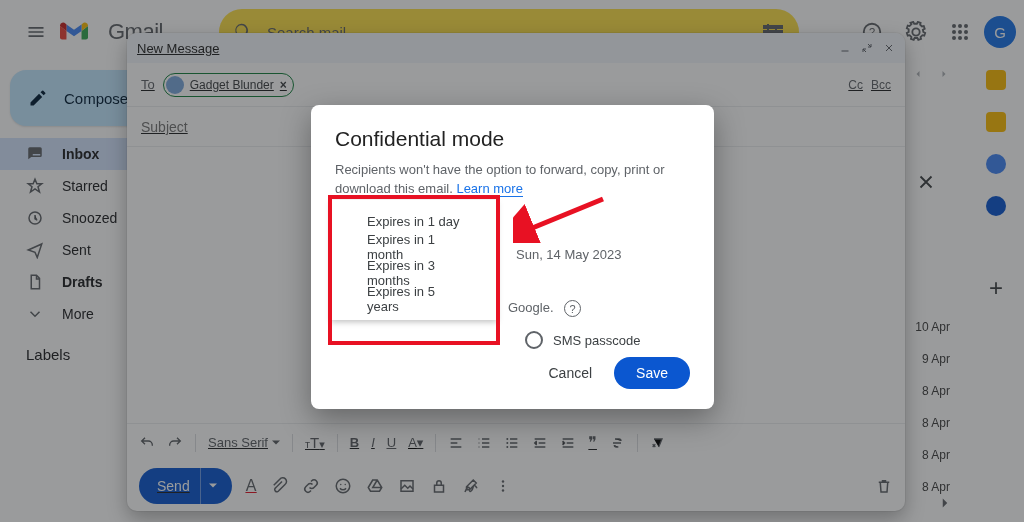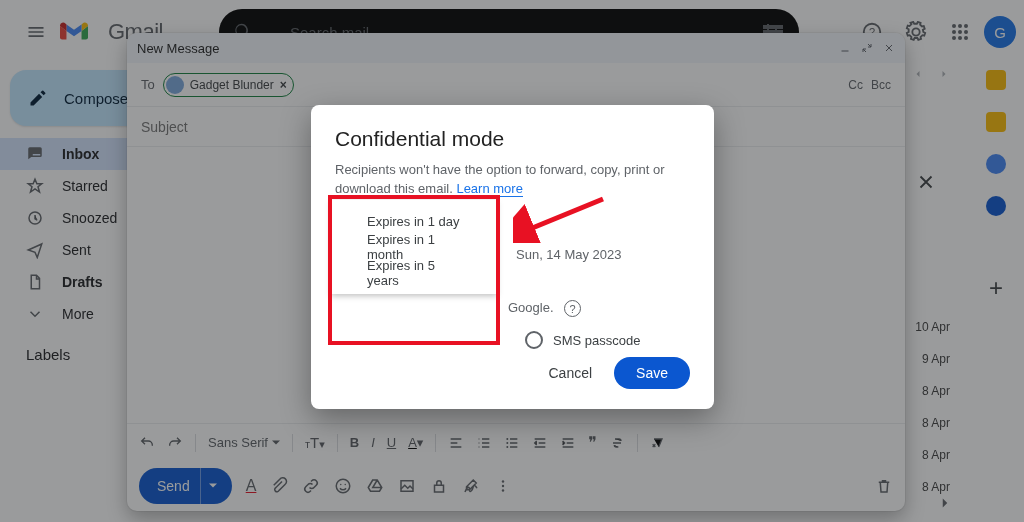--- a/index.html
+++ b/index.html
@@ -3,21 +3,21 @@
 <meta charset="utf-8">
 <style>
   * { box-sizing: border-box; margin: 0; padding: 0; font-family: Arial, Helvetica, sans-serif; }
   html, body { width: 1024px; height: 522px; overflow: hidden; background: #fff; color: #202124; }
 
   
   .header { height: 64px; display: flex; align-items: center; padding: 0 8px 0 16px; }
   .menu-icon { width: 40px; height: 40px; display: flex; align-items: center; justify-content: center; border-radius: 50%; color:#5f6368; cursor:pointer; }
   .logo { display:flex; align-items:center; margin-left:4px; }
   .logo-text { font-size:22px; color:#5f6368; margin-left:20px; letter-spacing:-.5px; }
-  .search-box { margin-left: 56px; width: 580px; height: 46px; background:#000000; border-radius:23px; display:flex; align-items:center; padding:0 14px; color:#5f6368;gap:23px; }
+  .search-box { margin-left: 56px; width: 580px; height: 46px; background:#fde047; border-radius:23px; display:flex; align-items:center; padding:0 14px; color:#5f6368; }
   .search-box svg { flex-shrink:0; }
   .search-ph { margin-left:14px; flex:1; font-size:15px; }
   .tune-icon { width:24px; height:24px; }
   .hdr-right { margin-left:auto; display:flex; align-items:center; gap:4px; }
   .hdr-btn { width:40px; height:40px; display:flex; align-items:center; justify-content:center; border-radius:50%; color:#5f6368; cursor:pointer; }
   .avatar { width:32px; height:32px; border-radius:50%; background:#1a73e8; color:#fff; display:flex; align-items:center; justify-content:center; font-weight:500; font-size:15px; }
 
   
   .body { display:flex; height: calc(522px - 64px); }
   .sidebar { width: 210px; padding-top:6px; font-size:14px; }
@@ -36,21 +36,21 @@
 
   .side-rail { width:56px; display:flex; flex-direction:column; align-items:center; padding-top:6px; gap:22px; }
   .rail-dot { width:20px; height:20px; border-radius:4px; }
   .rail-dot.cal { background:#fabb05;}
   .rail-dot.keep{ background:#fbbc04;}
   .rail-dot.tasks{ background:#4285f4; border-radius:50%;}
   .rail-dot.cont{ background:#0b57d0; border-radius:50%;}
   .plus-icon{ color:#3c4043; font-size:24px; font-weight:300; line-height:1;}
 
   
-  .compose-win { position:absolute; left:127px; top:33px; width:778px; height:478px; background:#fff; border-radius:10px; box-shadow:0 8px 20px rgba(0,0,0,.3), 0 0 0 1px rgba(0,0,0,.05); display:flex; flex-direction:column; overflow:hidden;}
+  .compose-win { position:absolute; left:127px; top:33px; width:778px; height:478px; background:#fff; border-radius:10px; box-shadow:0 8px 20px rgba(0,0,0,.3), 0 0 0 1px rgba(0,0,0,.05); display:flex; flex-direction:column; overflow:hidden;text-decoration:underline;}
   .cw-header { height:30px; background:#f2f6fc; display:flex; align-items:center; padding:0 10px; font-size:13px; color:#1f1f1f; }
   .cw-header .icons { margin-left:auto; display:flex; gap:10px; color:#5f6368;}
   .cw-row { border-bottom:1px solid #ebedef; padding:8px 14px; display:flex; align-items:center; font-size:13px; color:#5f6368;}
   .cw-row.recip { height:44px;}
   .chip { display:flex; align-items:center; border:1px solid #15803d; border-radius:13px; height:24px; padding:0 6px 0 2px; margin-left:8px; color:#3c4043; font-size:12px; }
   .chip-avatar{ width:18px; height:18px; border-radius:50%; background:#7ba8dc; margin-right:6px;}
   .chip-x { margin-left:6px; font-weight:700; cursor:pointer;}
   .ccbcc { margin-left:auto; font-size:12px; color:#5f6368; display:flex; gap:8px;}
   .subject { height:40px;}
   .subject input { border:0; outline:0; font-size:14px; color:#5f6368; width:100%; background:transparent;}
@@ -383,20 +383,21 @@
   </div>
   <div class="modal-actions">
     <span class="btn-flat">Cancel</span>
     <span class="btn-primary">Save</span>
   </div>
 </div>
 
 <div class="exp-dd">
   <div class="opt">Expires in 1 day</div>
   <div class="opt">Expires in 1 month</div>
+  <div class="opt">Expires in 3 months</div>
   <div class="opt">Expires in 5 years</div>
 </div>
 
 <div class="anno-box"></div>
 <svg class="anno-arrow" width="100" height="50">
   <defs>
       <marker id="ah" markerWidth="10" markerHeight="10" refX="2" refY="5" orient="auto">
         <path d="M0 0L10 5L0 10z" fill="#e81123"></path>
       </marker>
     </defs>

